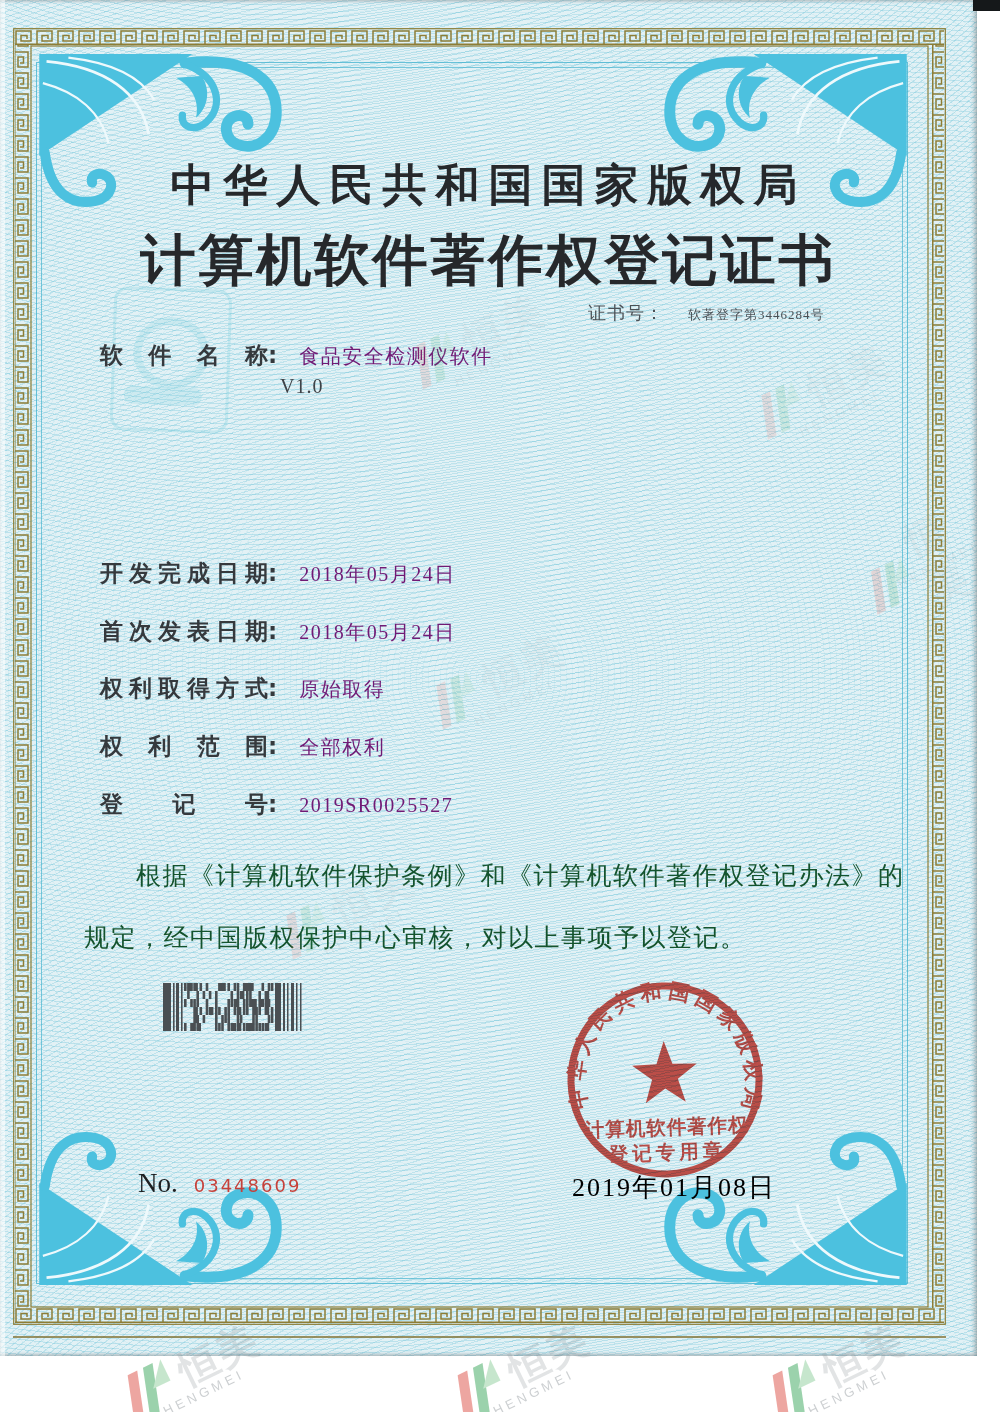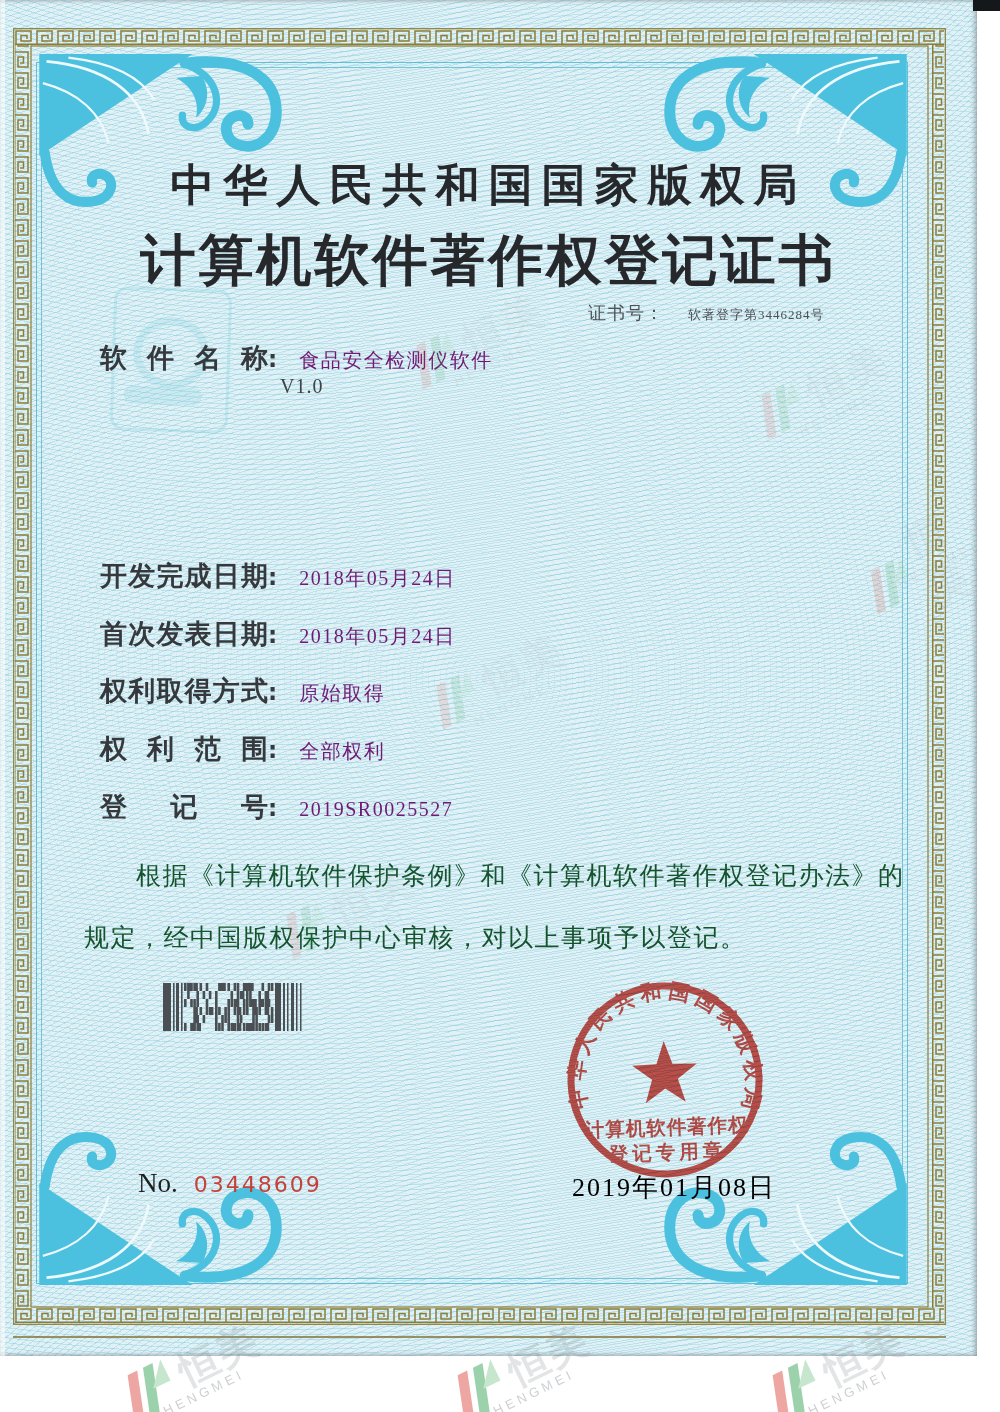--- a/index.html
+++ b/index.html
@@ -39,27 +39,27 @@
   
   .authority{position:absolute;left:0;top:156px;width:977px;text-align:center;
     font-size:44px;font-weight:700;letter-spacing:9px;color:#26282b;}
   .cert-title{position:absolute;left:0;top:224px;width:977px;text-align:center;
     font-size:55px;font-weight:700;letter-spacing:3px;color:#26282b;}
   .cert-no{position:absolute;left:588px;top:301px;font-size:18px;color:#4b5156;letter-spacing:1px;
     font-family:"Liberation Sans","DejaVu Sans",sans-serif;}
   .cert-no .v{margin-left:24px;font-family:"Liberation Serif","DejaVu Serif",serif;font-size:13px;}
   .frow{position:absolute;left:100px;white-space:nowrap;}
   .flabel{display:inline-block;width:168px;text-align:justify;text-align-last:justify;
-    font-family:Liberation Mono, monospace;font-weight:700;font-size:27px;color:#35393d;}
+    font-family:Liberation Mono, monospace;font-weight:700;font-size:23px;color:#35393d;}
   .fcolon{font-family:"DejaVu Sans",sans-serif;font-weight:700;font-size:23px;color:#35393d;}
   .fvalue{margin-left:22px;font-size:20px;color:#701a75;letter-spacing:1.5px;font-weight:500;}
   .fvalue2{position:absolute;left:280px;top:356px;font-size:20px;color:#3e4247;letter-spacing:1px;margin-top:19px;}
   .para{position:absolute;left:84px;width:836px;font-size:25px;color:#14532d;letter-spacing:1.5px;line-height:32px;}
   .serial{position:absolute;left:138px;top:1168px;font-size:27px;color:#1d1f21;}
-  .serial .num{margin-left:16px;color:#c6413a;letter-spacing:2px;font-family:"DejaVu Sans","Liberation Sans",sans-serif;font-size:22px;font-weight:500;}
+  .serial .num{margin-left:16px;color:#c6413a;letter-spacing:2px;font-family:"DejaVu Sans","Liberation Sans",sans-serif;font-size:18px;font-weight:500;}
   .seal-date{position:absolute;left:572px;top:1170px;font-size:26px;color:#000000;letter-spacing:2px;z-index:4;}
   
   .barcode{position:absolute;left:163px;top:983px;z-index:5;}
   
   .seal{position:absolute;left:555px;top:970px;width:220px;height:220px;z-index:6;
     mix-blend-mode:multiply;opacity:.9;transform:rotate(-2deg);}
   
   .wm{position:absolute;display:flex;align-items:center;gap:6px;transform:rotate(-26deg);z-index:3;}
   .wm .cn{font-size:40px;font-weight:700;color:rgba(140,148,152,.5);
     font-family:"DejaVu Sans",sans-serif;letter-spacing:2px;}

